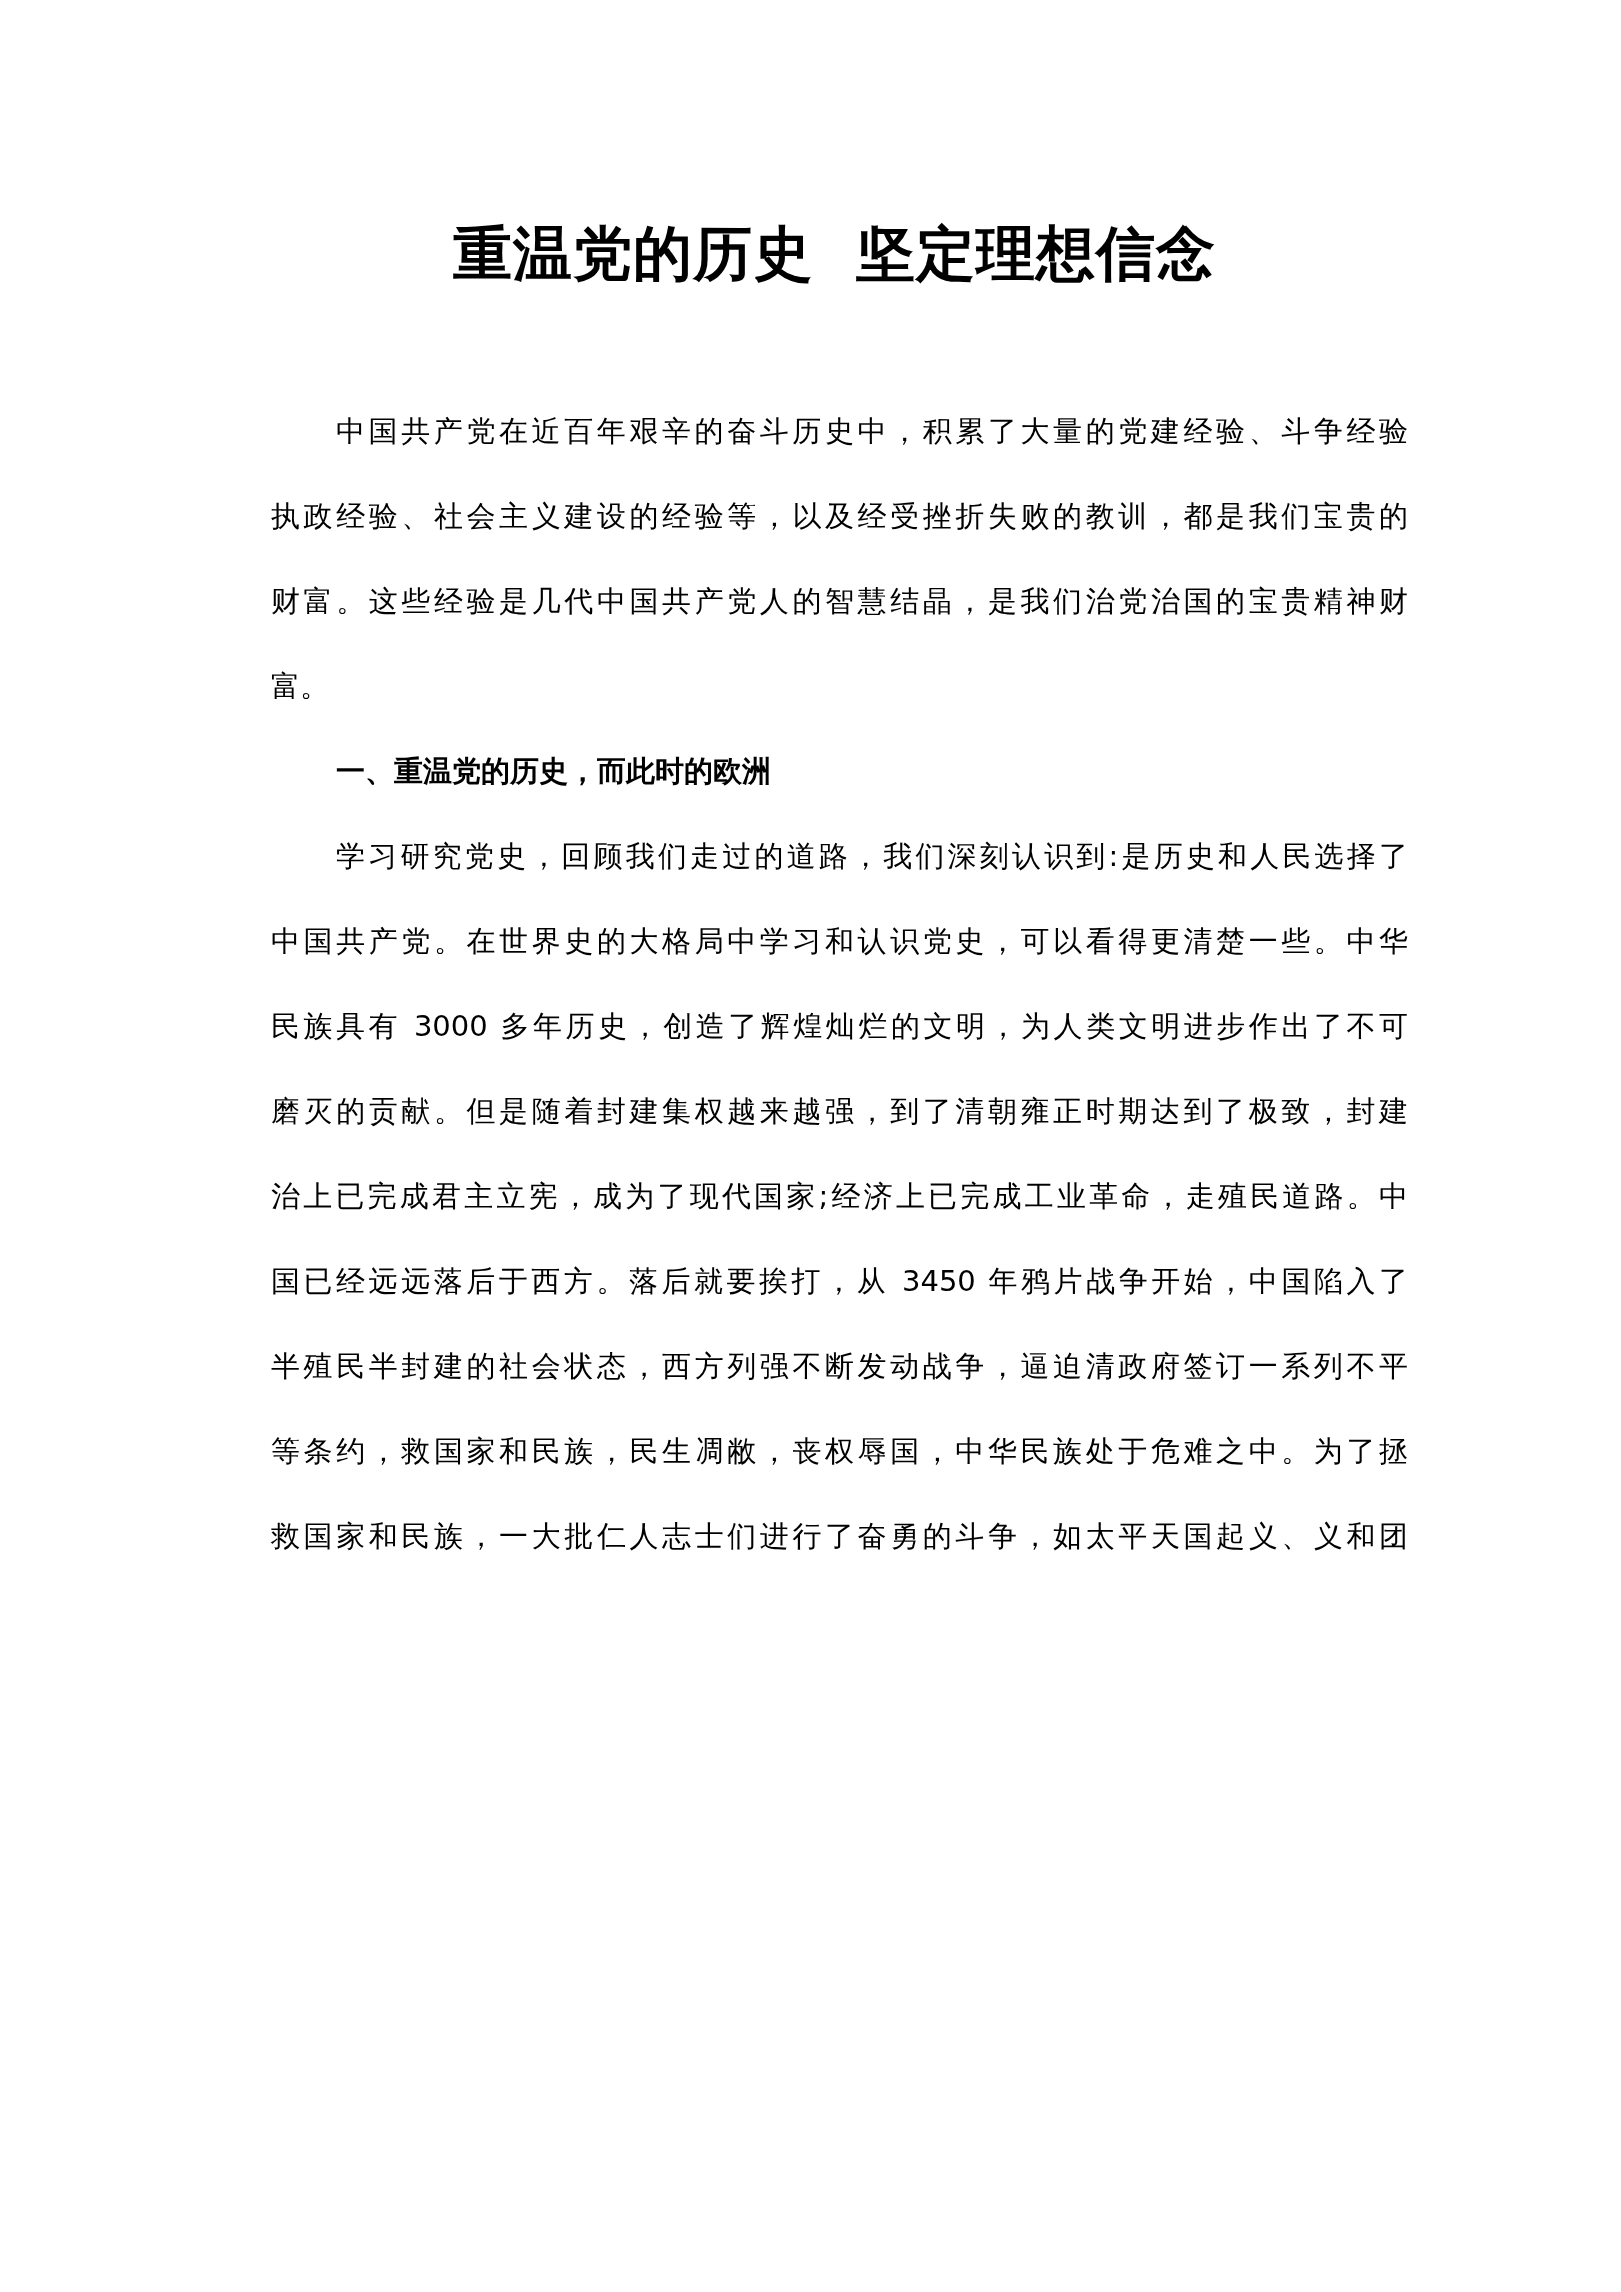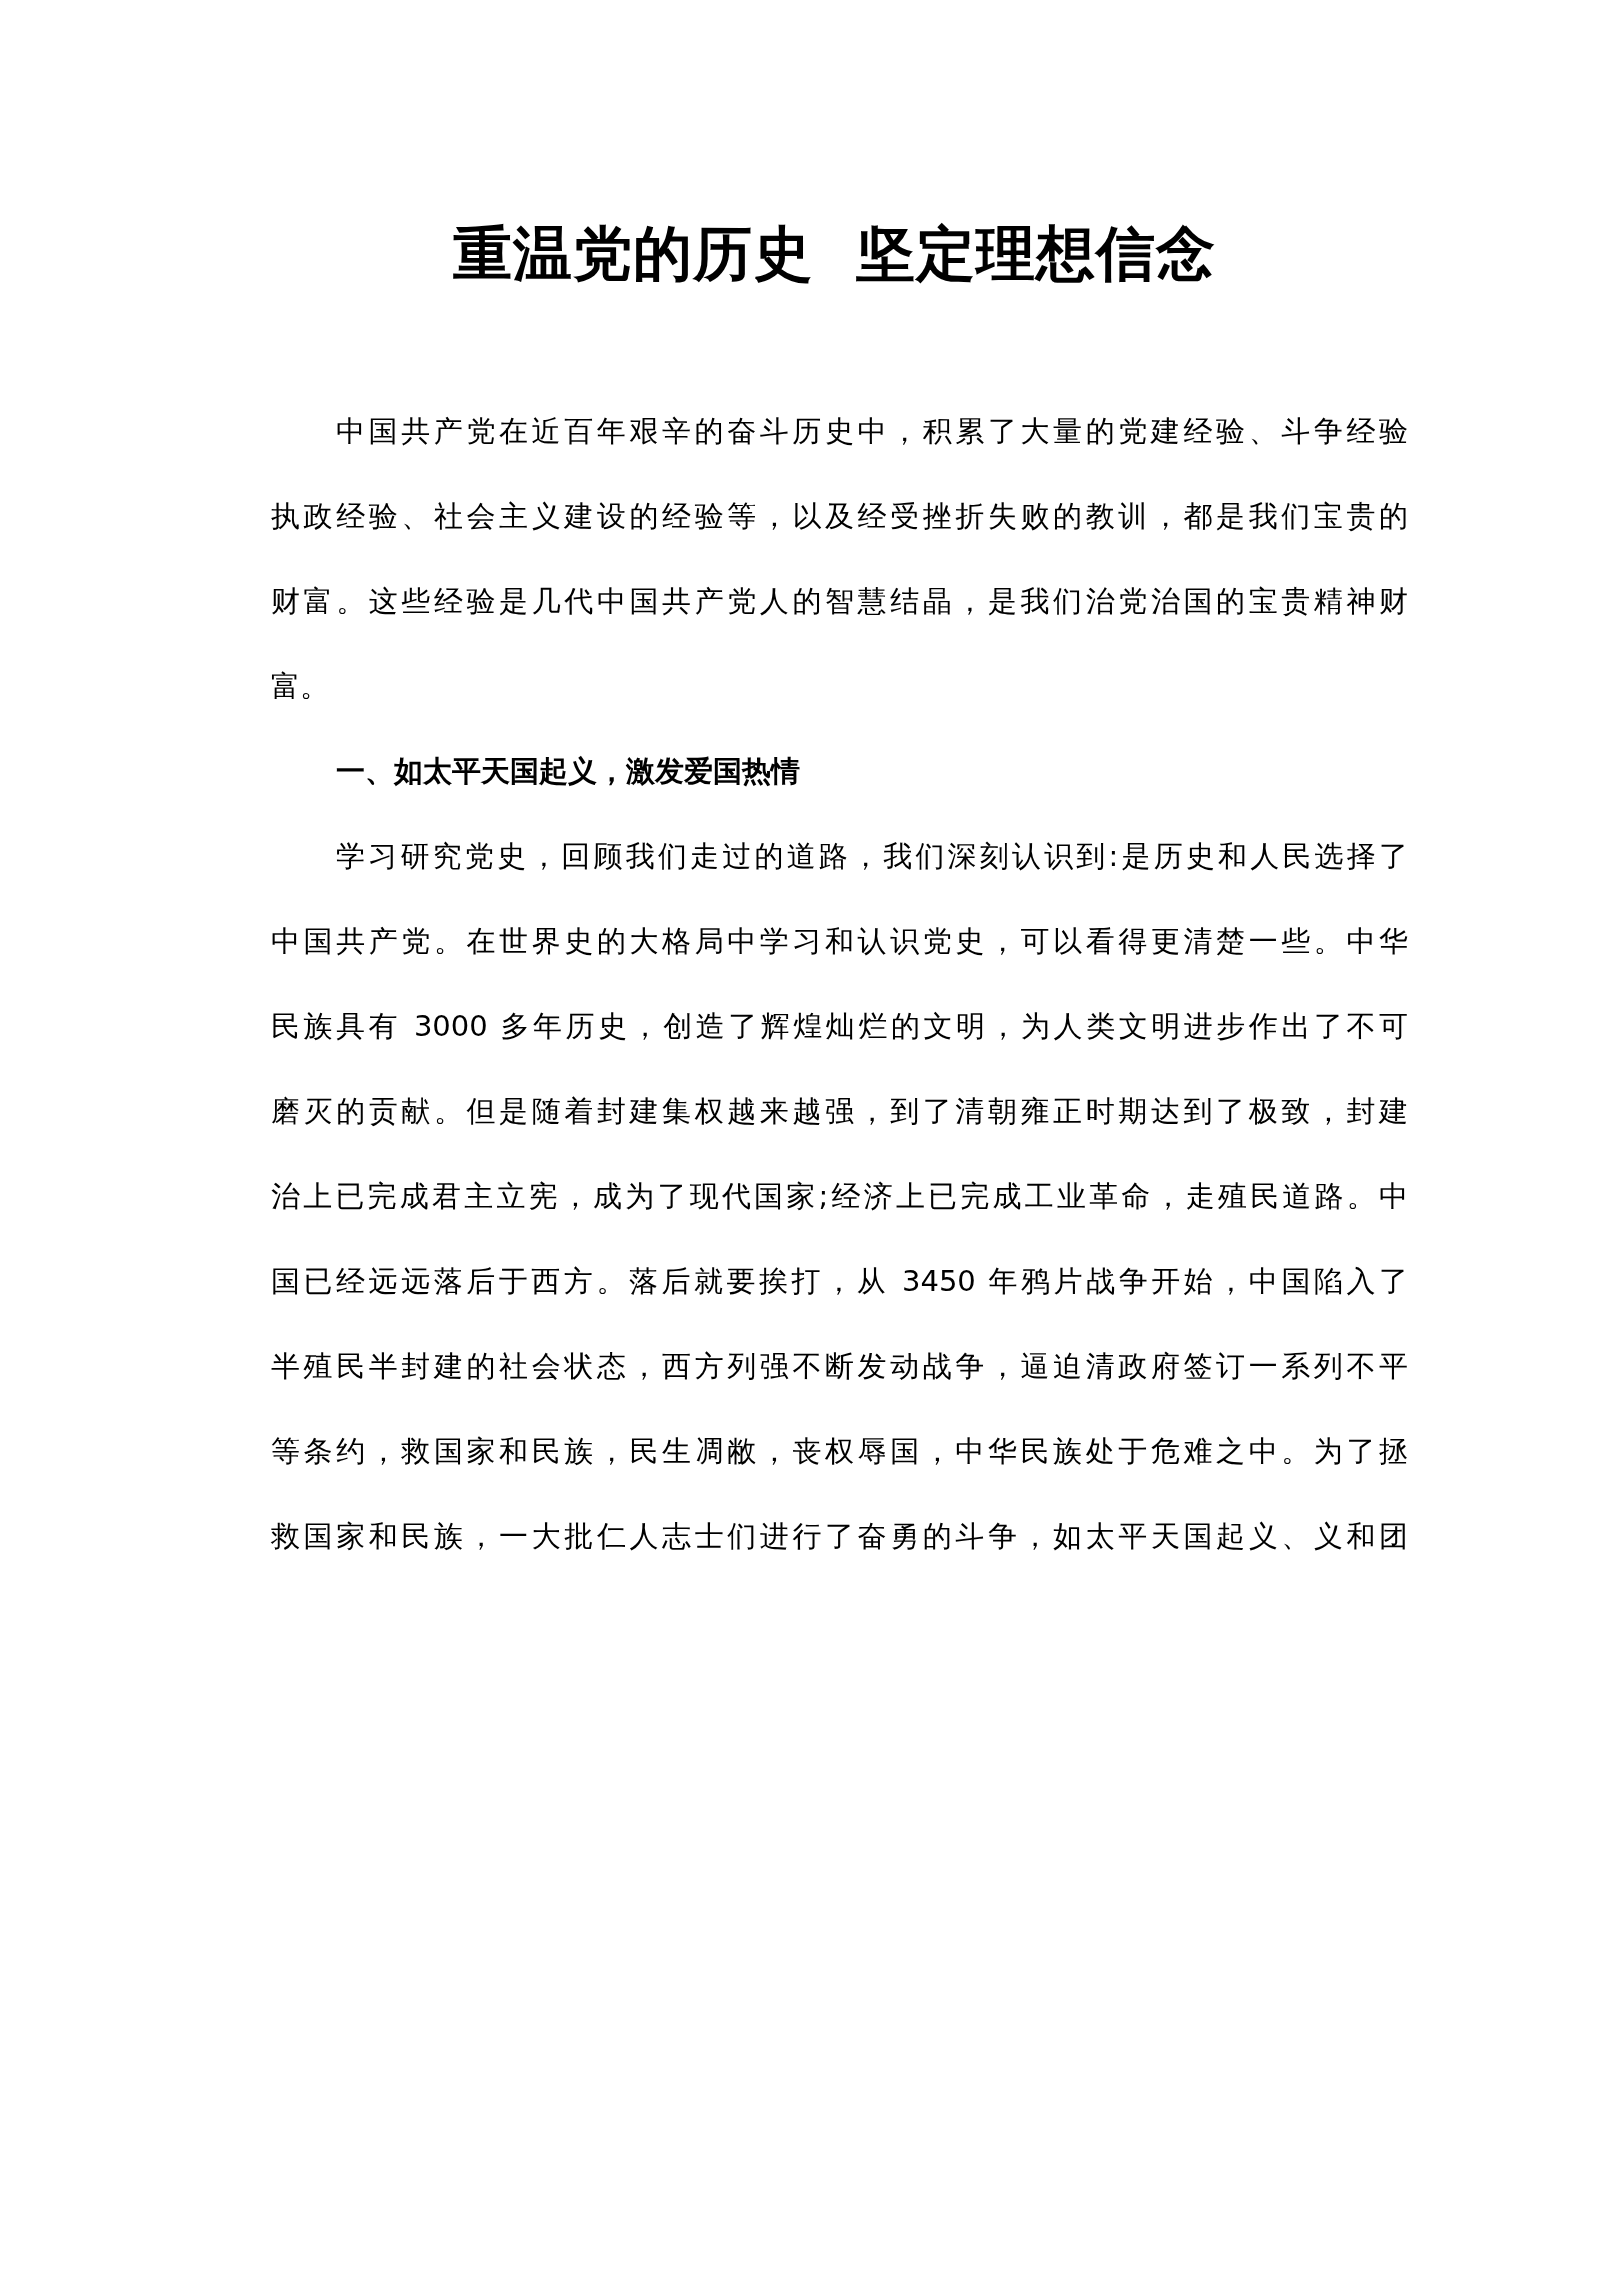--- a/index.html
+++ b/index.html
@@ -71,21 +71,21 @@
 
     <div>
       <div class="line indent">中国共产党在近百年艰辛的奋斗历史中，积累了大量的党建经验、斗争经验</div>
       <div class="line">执政经验、社会主义建设的经验等，以及经受挫折失败的教训，都是我们宝贵的</div>
       <div class="line">财富。这些经验是几代中国共产党人的智慧结晶，是我们治党治国的宝贵精神财</div>
       <div class="line last">富。</div>
     </div>
 
 
     <div>
-      <div class="line indent heading">一、如太平天国起义，激发爱国热情</div>
+      <div class="line indent heading">一、重温党的历史，而此时的欧洲</div>
     </div>
 
     <div>
       <div class="line indent">学习研究党史，回顾我们走过的道路，我们深刻认识到:是历史和人民选择了</div>
       <div class="line">中国共产党。在世界史的大格局中学习和认识党史，可以看得更清楚一些。中华</div>
       <div class="line">民族具有 3000 多年历史，创造了辉煌灿烂的文明，为人类文明进步作出了不可</div>
       <div class="line">磨灭的贡献。但是随着封建集权越来越强，到了清朝雍正时期达到了极致，封建</div>
       <div class="line">治上已完成君主立宪，成为了现代国家;经济上已完成工业革命，走殖民道路。中</div>
       <div class="line">国已经远远落后于西方。落后就要挨打，从 3450 年鸦片战争开始，中国陷入了</div>
       <div class="line">半殖民半封建的社会状态，西方列强不断发动战争，逼迫清政府签订一系列不平</div>

